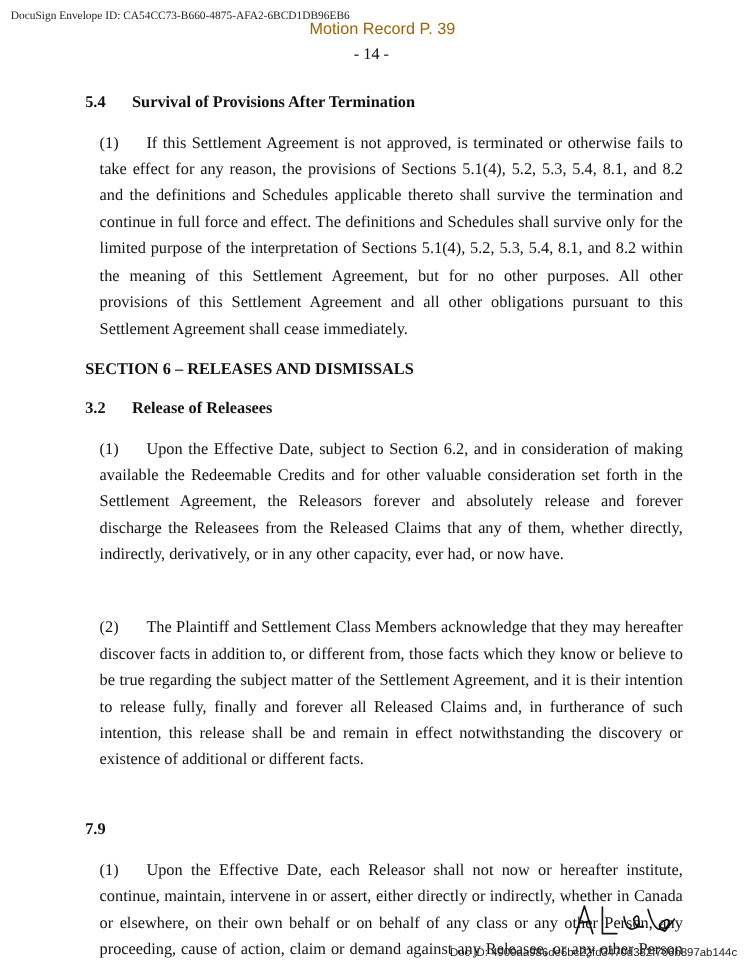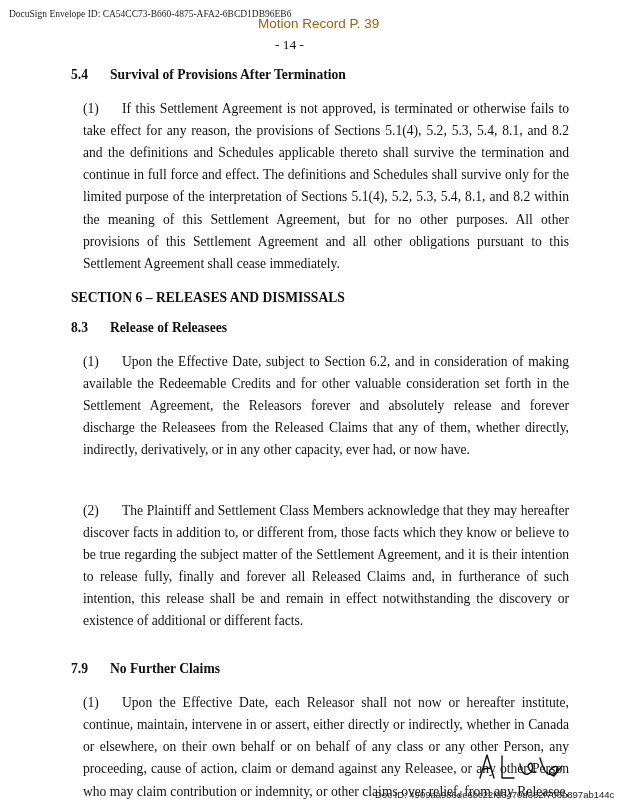--- a/index.html
+++ b/index.html
@@ -1,21 +1,21 @@
 <!DOCTYPE html>
 <html><head>
 <meta charset="utf-8">
 <style>
   html, body { margin:0; padding:0; background:#ffffff; }
   body { width:623px; height:807px; position:relative; overflow:hidden; color:#111; }
   .envelope { position:absolute; left:9px; top:9px; font-family:Liberation Serif, serif; font-size:9.5px; color:#222; white-space:nowrap; }
   .motion { position:absolute; left:258px; top:16px; font-family:"Liberation Sans", sans-serif; font-size:13.5px; color:#a16207; white-space:nowrap; }
-  .pagenum { position:absolute; left:0; width:579px; top:37px; text-align:center; font-family:"Liberation Serif", serif; font-size:13.5px; }
+  .pagenum { position:absolute; left:0; width:579px; top:37px; text-align:center; font-family:"Liberation Serif", serif; font-size:13.5px;padding-left:20px; }
   .content { position:absolute; left:71px; top:64px; width:510px; font-family:"Liberation Serif", serif; font-size:13.6px; line-height:22.1px; }
-  .heading { font-weight:bold; display:flex; margin:0 0 8px 0; }
+  .heading { font-weight:bold; display:flex; margin:10px 0 8px 0; }
   .heading .num { width:39px; }
   .para { margin:12px; text-align:justify; text-align-last:left; }
   .para .pnum { display:inline-block; width:39px; }
   .gap { height:14px; }
   .center-heading { text-align:left; font-weight:bold; margin:12px 0 8px 0; }
   .signature { position:absolute; left:478px; top:752px; }
   .docid { position:absolute; left:375px; top:789px; font-family:"Liberation Sans", sans-serif; font-size:9.5px; color:#222; white-space:nowrap;text-align:center; }
 </style>
 </head>
 <body>
@@ -28,31 +28,30 @@
 
   <div class="heading">
     <span class="num">5.4</span>
     <span>Survival of Provisions After Termination</span>
   </div>
   <p class="para"><span class="pnum">(1)</span><span>If this Settlement Agreement is not approved, is terminated or otherwise fails to take effect for any reason, the provisions of Sections 5.1(4), 5.2, 5.3, 5.4, 8.1, and 8.2 and the definitions and Schedules applicable thereto shall survive the termination and continue in full force and effect. The definitions and Schedules shall survive only for the limited purpose of the interpretation of Sections 5.1(4), 5.2, 5.3, 5.4, 8.1, and 8.2 within the meaning of this Settlement Agreement, but for no other purposes. All other provisions of this Settlement Agreement and all other obligations pursuant to this Settlement Agreement shall cease immediately.</span></p>
 
   <div class="center-heading">SECTION 6 – RELEASES AND DISMISSALS</div>
 
   <div class="heading">
-    <span class="num">8.3</span>
+    <span class="num">3.2</span>
     <span>Release of Releasees</span>
   </div>
   <p class="para"><span class="pnum">(1)</span><span>Upon the Effective Date, subject to Section 6.2, and in consideration of making available the Redeemable Credits and for other valuable consideration set forth in the Settlement Agreement, the Releasors forever and absolutely release and forever discharge the Releasees from the Released Claims that any of them, whether directly, indirectly, derivatively, or in any other capacity, ever had, or now have.</span></p>
   <div class="gap"></div>
   <p class="para"><span class="pnum">(2)</span><span>The Plaintiff and Settlement Class Members acknowledge that they may hereafter discover facts in addition to, or different from, those facts which they know or believe to be true regarding the subject matter of the Settlement Agreement, and it is their intention to release fully, finally and forever all Released Claims and, in furtherance of such intention, this release shall be and remain in effect notwithstanding the discovery or existence of additional or different facts.</span></p>
   <div class="gap"></div>
 
   <div class="heading">
     <span class="num">7.9</span>
-    <span>No Further Claims</span>
   </div>
   <p class="para"><span class="pnum">(1)</span><span>Upon the Effective Date, each Releasor shall not now or hereafter institute, continue, maintain, intervene in or assert, either directly or indirectly, whether in Canada or elsewhere, on their own behalf or on behalf of any class or any other Person, any proceeding, cause of action, claim or demand against any Releasee, or any other Person who may claim contribution or indemnity, or other claims over relief, from any Releasee, whether pursuant to legislation or at common law or equity in respect of any Released Claim. For greater certainty and without limiting the generality of the foregoing, the Releasors shall not assert or pursue a Released Claim, against any Releasee under the laws of any foreign jurisdiction.</span></p>
 </div>
 
 <div class="signature" aria-label="ALSL">
   <svg width="92" height="28" viewBox="0 0 92 28">
     <g fill="none" stroke="#111" stroke-width="1.4" stroke-linecap="round" stroke-linejoin="round">
       <path d="M2 26 L9 3 L16 26"></path>
       <path d="M5 17 L13 16"></path>
       <path d="M24 4 L24 26 L36 26"></path>

